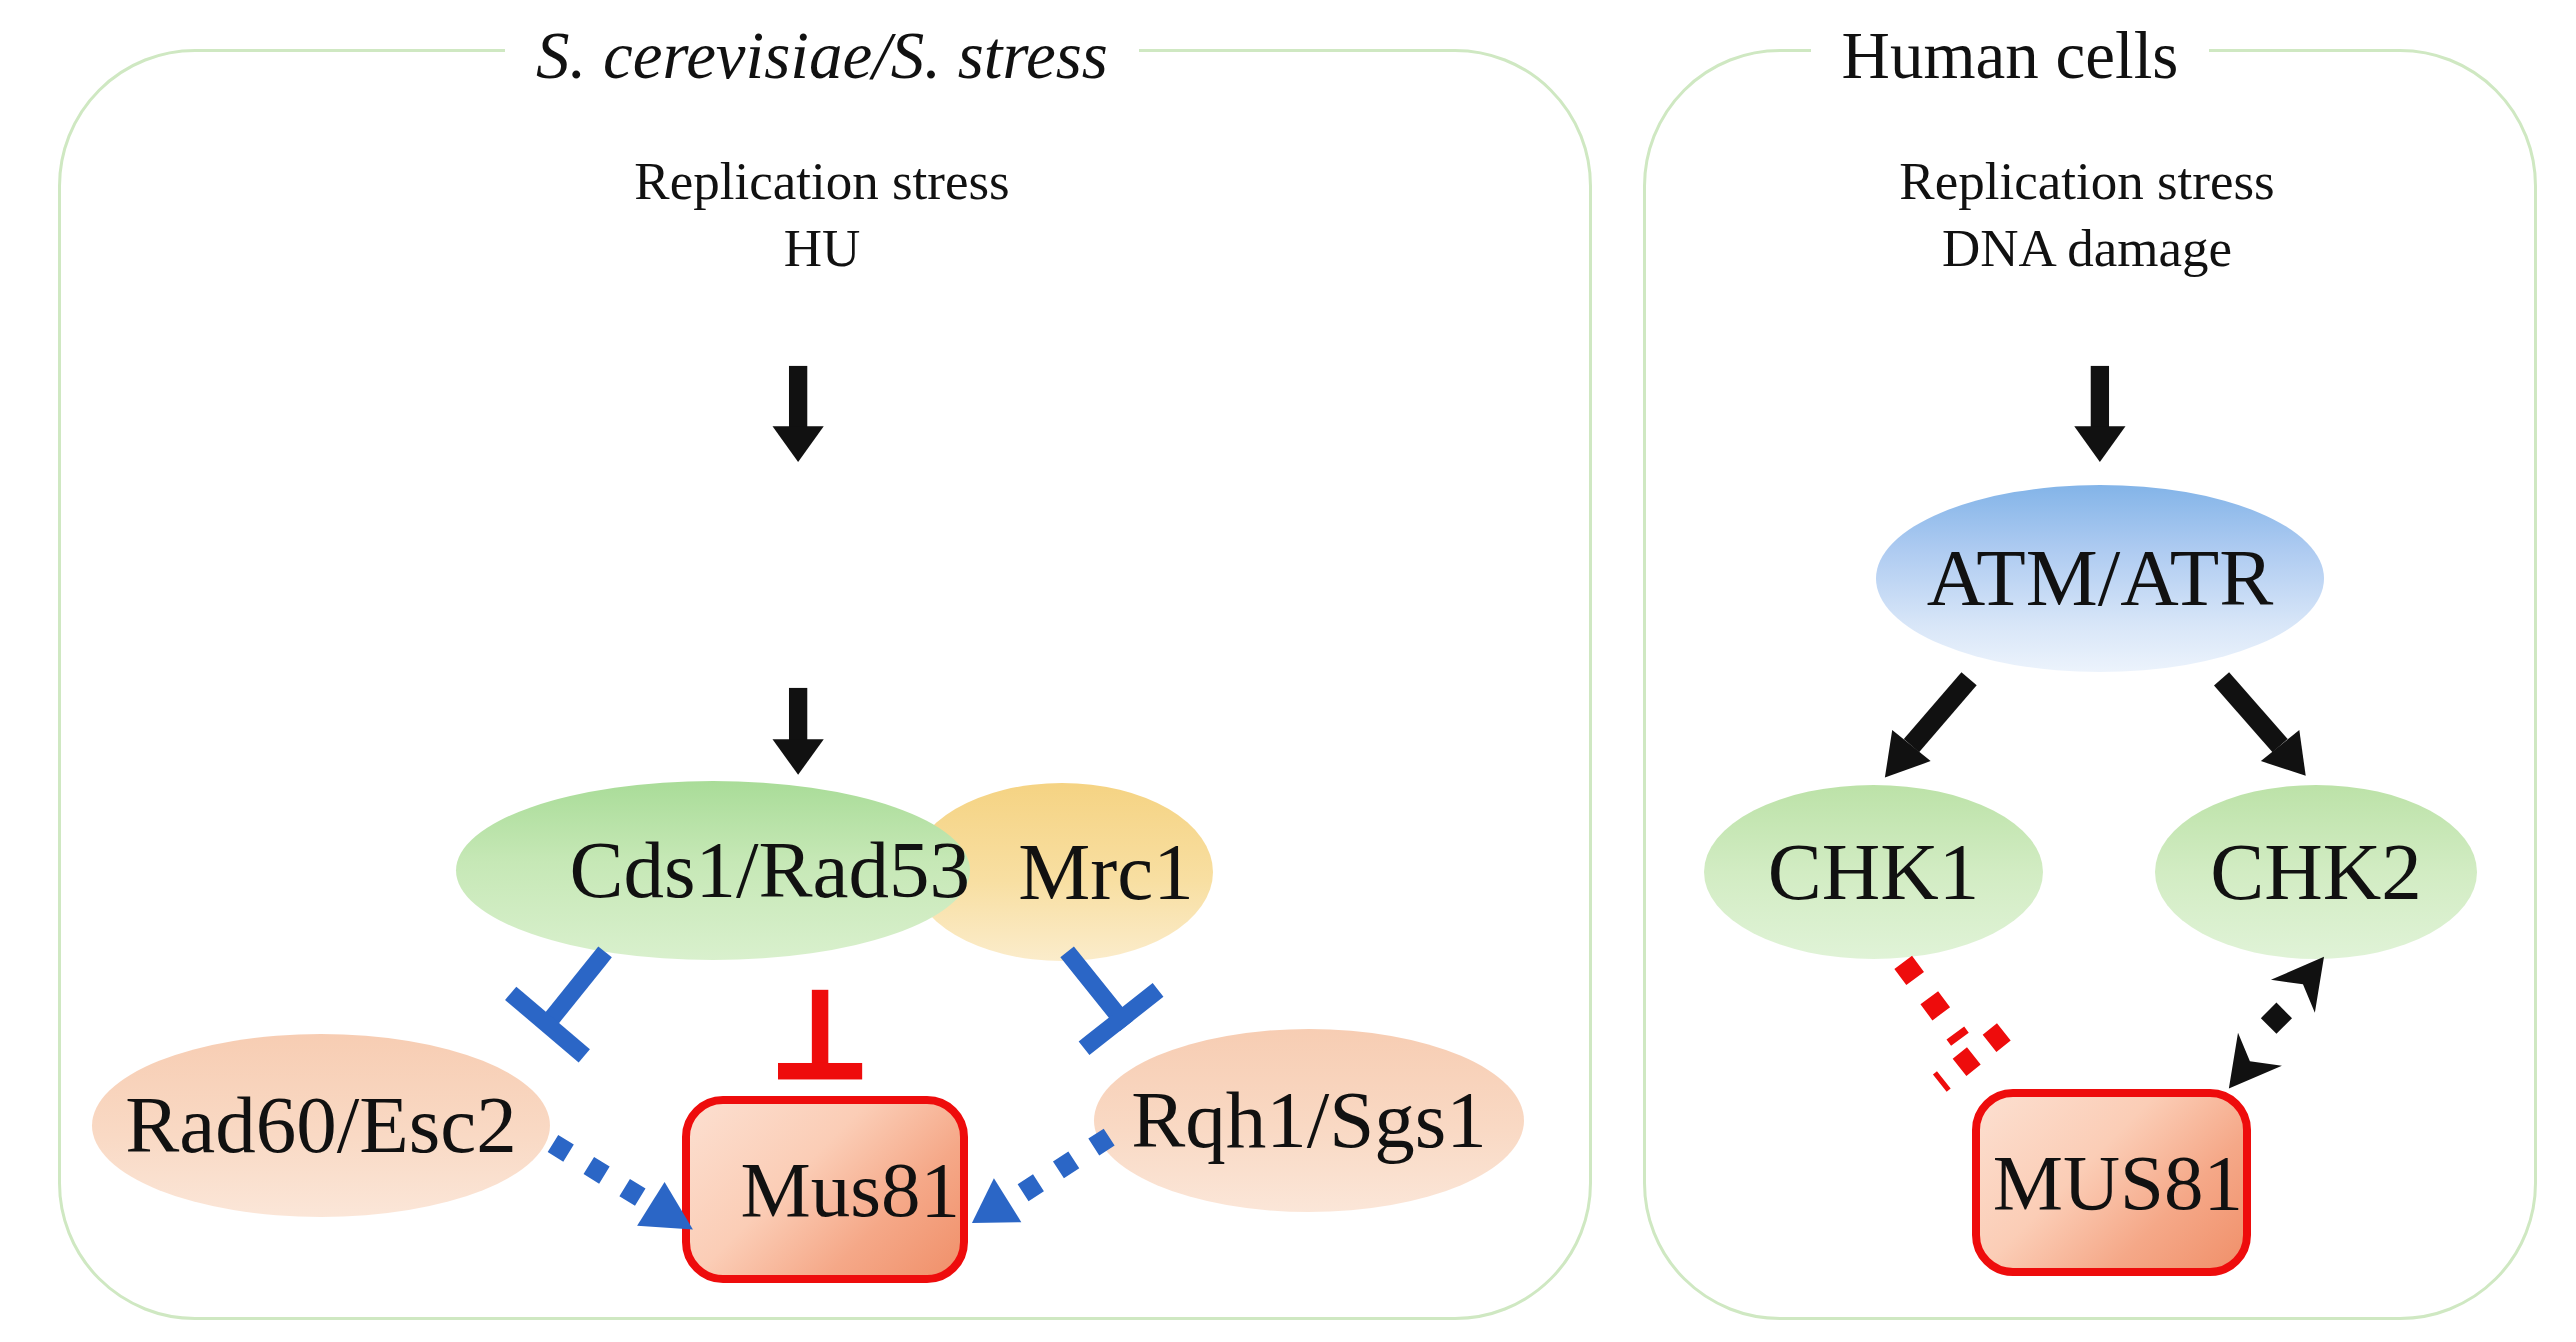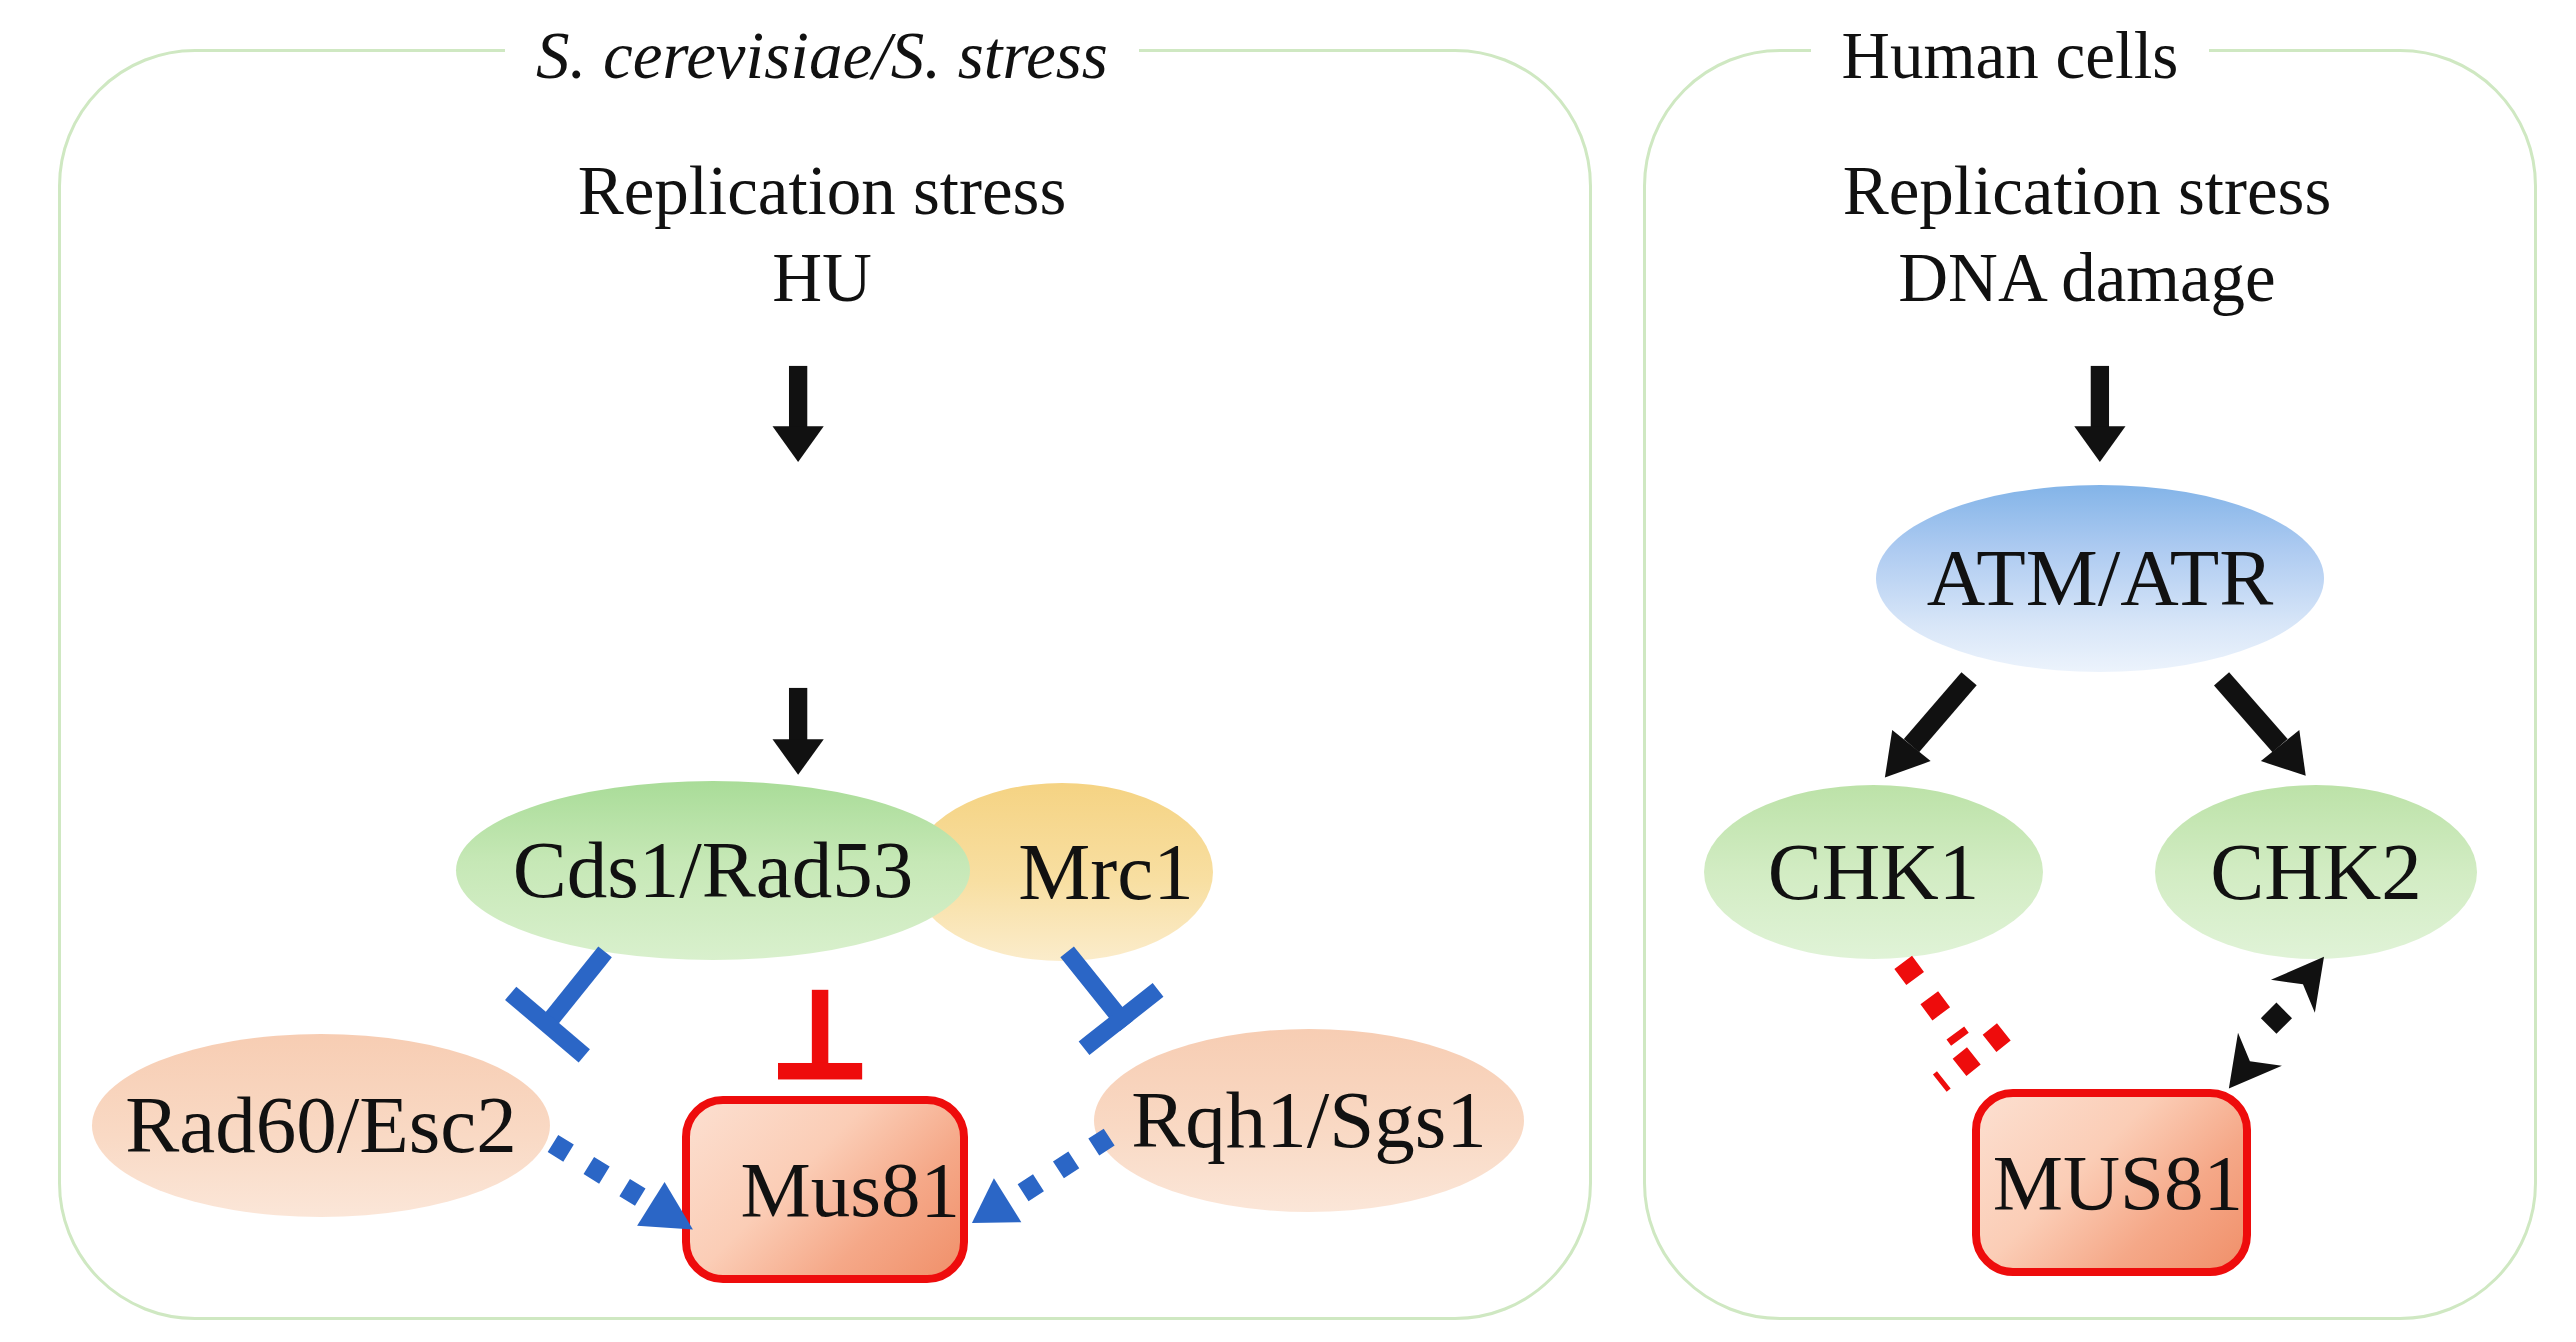--- a/index.html
+++ b/index.html
@@ -2,25 +2,25 @@
 <html style="font-size:14.6px"><head>
 <meta charset="utf-8">
 <style>
   html,body{margin:0;padding:0;background:#ffffff;}
   #canvas{position:relative;width:2576px;height:1342px;background:#ffffff;overflow:hidden;
           font-family:"Liberation Serif","DejaVu Serif",serif;color:#111;}
   .panel{position:absolute;border:3.7px solid #cfe8c2;border-radius:137px;background:#ffffff;}
   .panel-title{position:absolute;top:14.6px;left:0;right:0;text-align:center;z-index:3;}
   .panel-title span{display:inline-block;background:#ffffff;padding:0 31px;font-size:67px;line-height:1.2;}
   .italic{font-style:italic;}
-  .stimulus{position:absolute;text-align:center;font-size:69px;line-height:1.26;z-index:2;}
+  .stimulus{position:absolute;text-align:center;font-size:53px;line-height:1.26;z-index:2;}
   .ellipse{position:absolute;border-radius:50%;display:flex;align-items:center;justify-content:center;
            font-size:81px;z-index:1;}
   .blue{background:linear-gradient(180deg,#83b4e8 0%,#aecbf1 35%,#d8e6f8 75%,#ecf3fc 100%);}
-  .green{background:linear-gradient(180deg,#a9dc98 0%,#c6e8b6 45%,#d9f0cd 100%);}
+  .green{background:linear-gradient(180deg,#a9dc98 0%,#c6e8b6 45%,#d9f0cd 100%);justify-content:flex-end;}
   .greenlight{background:linear-gradient(180deg,#bce2a8 0%,#d2ecc3 50%,#e0f3d7 100%);}
   .yellow{background:linear-gradient(180deg,#f5d383 0%,#f8dfa2 55%,#fbeccb 100%);}
   .peach{background:linear-gradient(180deg,#f7cdb3 0%,#f9d9c4 55%,#fbe6d8 100%);}
   .musbox{position:absolute;border:8.2px solid #ee0c0c;border-radius:41px;
           background:linear-gradient(135deg,#fcdfd0 0%,#fbcdb6 40%,#f5a888 70%,#f0906a 100%);
           display:flex;align-items:center;justify-content:flex-end;font-size:79px;z-index:1;}
   #connectors{position:absolute;left:0;top:0;z-index:4;pointer-events:none;}
 </style>
 </head>
 <body>

